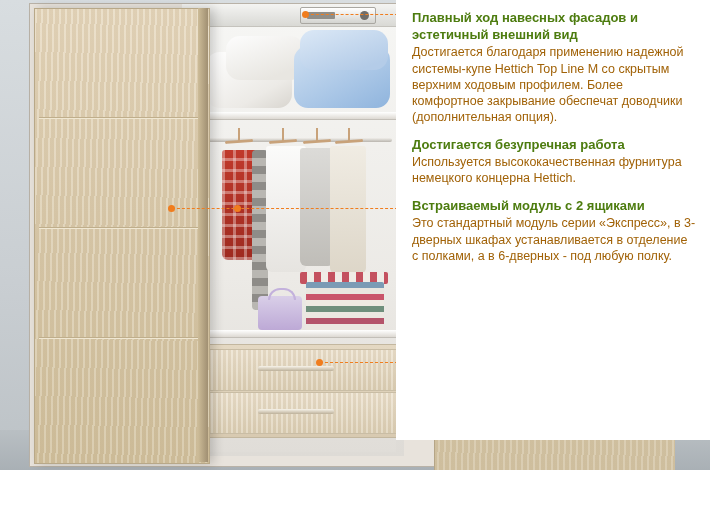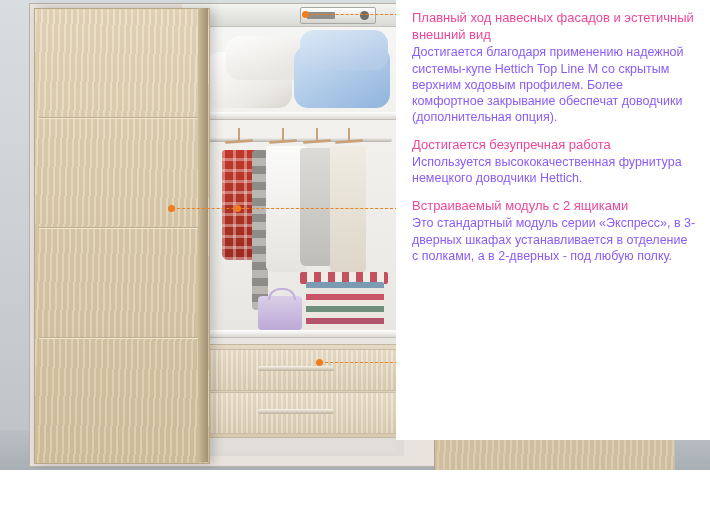--- a/index.html
+++ b/index.html
@@ -273,29 +273,29 @@
     position: absolute;
     left: 396px; top: 0;
     width: 314px; height: 440px;
     background: #ffffff;
     padding: 10px 14px 10px 16px;
     box-sizing: border-box;
   }
   .block { margin-bottom: 11px; }
   .block:last-child { margin-bottom: 0; }
   .b-title {
-    font-weight: normal;
+    font-weight: bold;
     font-size: 13px;
-    color: #ec4899;
+    color: #4d7c0f;
     line-height: 1.28;
     margin: 0 0 1px 0;
   }
   .b-body {
     font-size: 12.5px;
-    color: #8b5cf6;
+    color: #a16207;
     line-height: 1.30;
     margin: 0;
   }
 
   
   .leader {
     position: absolute;
     height: 0;
     border-top: 1px dashed #f07d1e;
   }
@@ -387,23 +387,23 @@
   <div class="panel">
 
     <div class="block">
       <p class="b-title">Плавный ход навесных фасадов и эстетичный внешний вид</p>
       <p class="b-body">Достигается благодаря применению надежной системы-купе Hettich Top Line M со скрытым верхним ходовым профилем. Более комфортное закрывание обеспечат доводчики (дополнительная опция).</p>
     </div>
 
 
     <div class="block">
       <p class="b-title">Достигается безупречная работа</p>
-      <p class="b-body">Используется высококачественная фурнитура немецкого доводчики Hettich.</p>
+      <p class="b-body">Используется высококачественная фурнитура немецкого концерна Hettich.</p>
     </div>
 
     <div class="block">
       <p class="b-title">Встраиваемый модуль с 2 ящиками</p>
-      <p class="b-body">Это стандартный модуль серии «Экспресс», в 3-дверных шкафах устанавливается в отделение с полками, а в 2-дверных - под любую полку.</p>
+      <p class="b-body">Это стандартный модуль серии «Экспресс», в 3-дверных шкафах устанавливается в отделение с полками, а в 6-дверных - под любую полку.</p>
     </div>
 
   </div>
 
 </div>
 
 </body></html>

